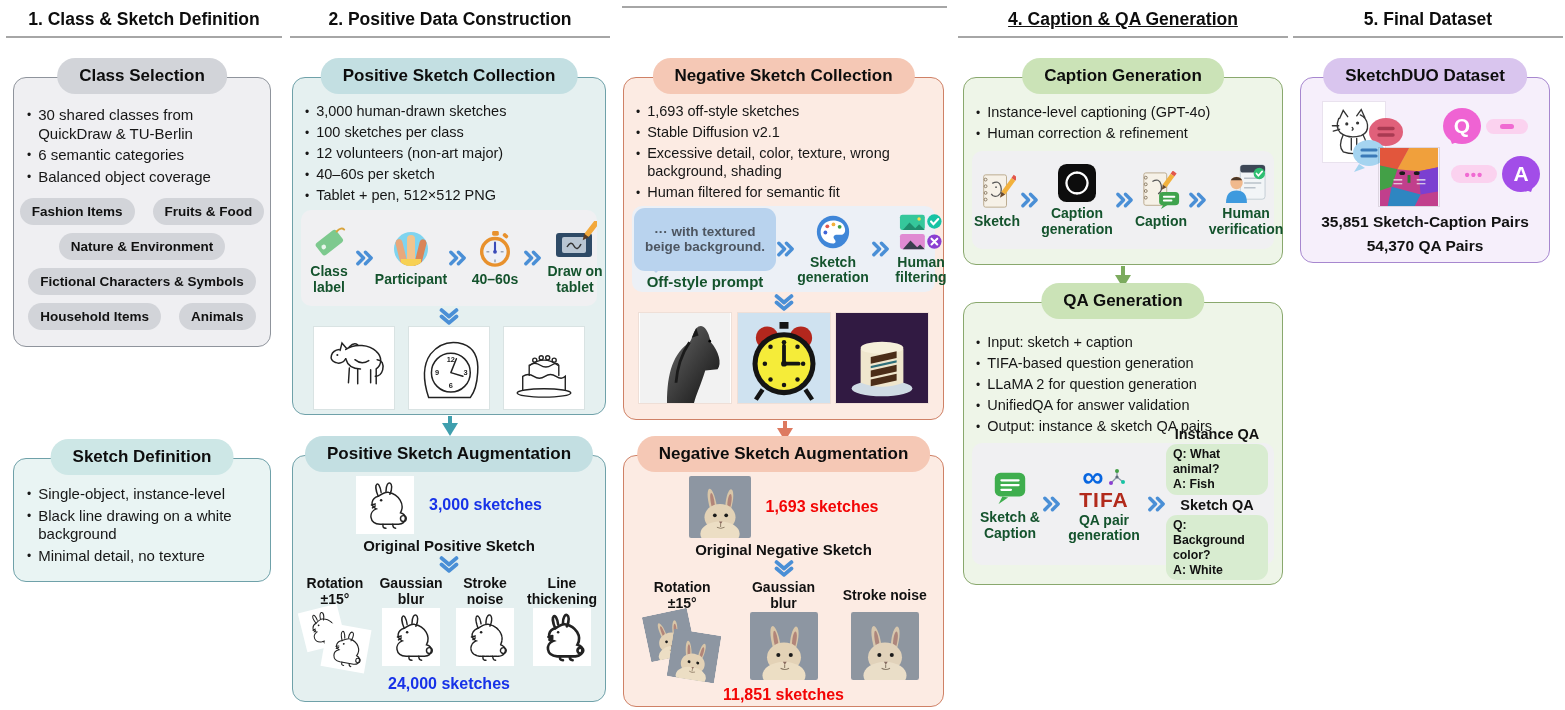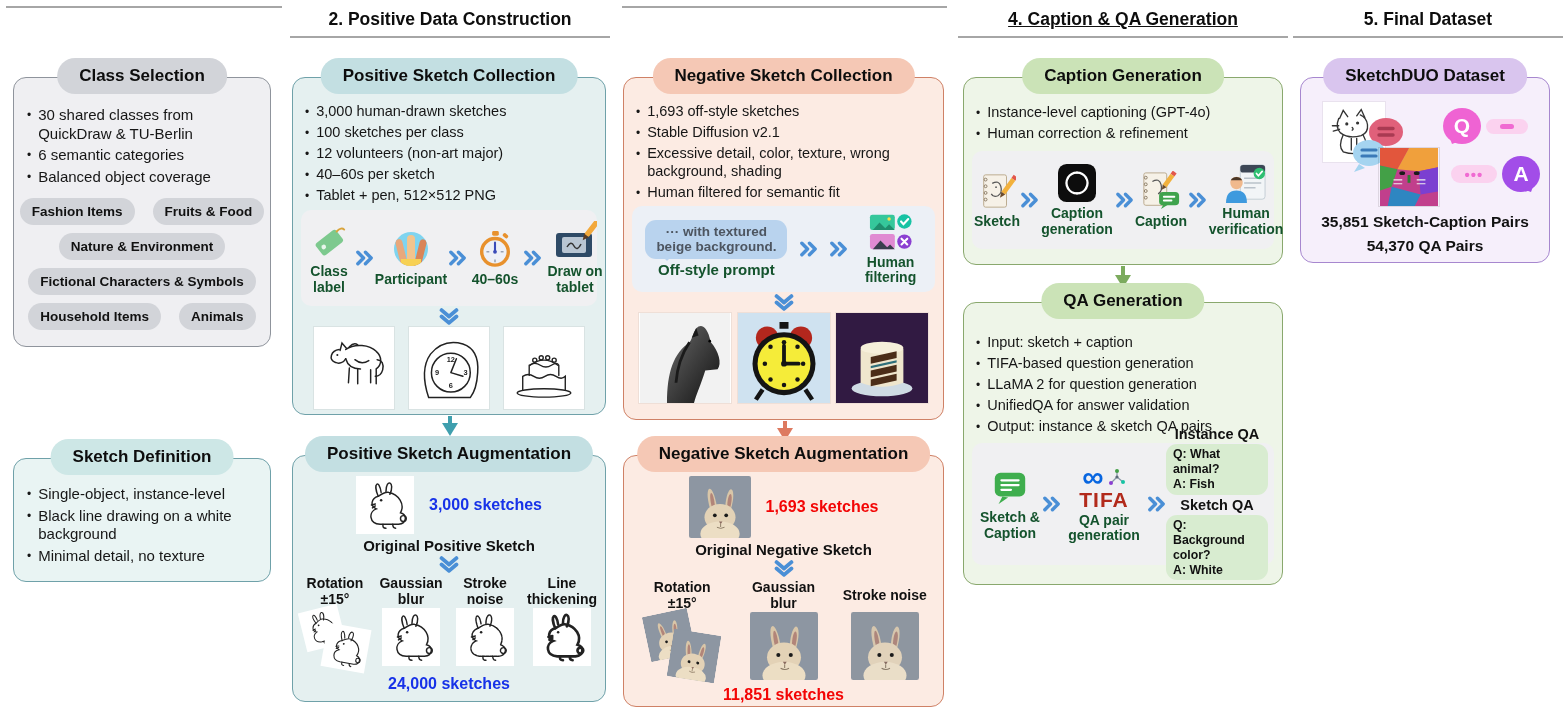--- a/index.html
+++ b/index.html
@@ -61,21 +61,21 @@
   .mcol .mlbl { font-weight:bold; font-size:14px; text-align:center; line-height:1.12; height:33px; display:flex; align-items:center; }
   svg.aug { width:58px; height:58px; display:block; }
   svg.posrab { stroke-width:1.5px; background:#fff; }
   svg.negrab { }
   svg.blurred { filter:blur(.7px); }
   svg.noisy { stroke-dasharray:3 1; filter:blur(.2px); }
   svg.thick { stroke-width:2.7px; }
   .rotwrap { position:relative; width:66px; height:62px; }
   .rotwrap svg { position:absolute; }
 
-  .bubble { background:#b9d3ee; border-radius:11px; padding:4px 7px; font-size:13.5px; font-weight:bold;
+  .bubble { background:#b9d3ee; border-radius:11px; padding:16px 7px; font-size:13.5px; font-weight:bold;
             color:#4d5560; text-align:center; line-height:1.15; position:relative; }
   .bubble::after { content:""; position:absolute; left:16px; bottom:-8px; border:6px solid transparent; border-top-color:#b9d3ee; }
 
   .qa-title { font-weight:bold; font-size:14.5px; text-align:center; line-height:1.15; }
   .qa-pill { background:#d8ecd0; border-radius:11px; padding:3px 7px; font-size:12.3px; font-weight:bold; line-height:1.2; margin:2px 0; }
 
   .tifa { font-weight:bold; font-size:21px; color:#b22a1b; letter-spacing:1px; line-height:1; }
   .meta { font-weight:bold; font-size:30px; color:#0866e0; line-height:.8; }
 
   .stats { text-align:center; font-weight:bold; font-size:15.5px; line-height:1.55; }
@@ -118,20 +118,21 @@
       <ellipse cx="30" cy="56" rx="19" ry="12" fill="#ecdec4"></ellipse>
       <circle cx="25" cy="38" r="1.8" fill="#1a1a1a"></circle>
       <circle cx="36" cy="38" r="1.8" fill="#1a1a1a"></circle>
       <path d="M29 44 l3.4 0 l-1.7 2.6 Z" fill="#8a6a5e"></path>
       <path d="M30.6 46.4 v3 M27 49.6 q3.6 2.2 7.4 0" stroke="#8a7a64" fill="none" stroke-width="0.9"></path>
     </symbol>
   </defs>
 </svg>
 
 <div class="col" style="left:6px; width:276px;">
+  <div class="ctitle">1. Class &amp; Sketch Definition</div>
   <div class="crule"></div>
 
   <div class="panel p-gray" style="left:7px; top:77px; width:258px; height:270px;">
     <div class="pill h-gray">Class Selection</div>
     <ul class="bullets" style="padding:28px 36px 0 13px; font-size:15px;">
       <li>30 shared classes from QuickDraw &amp; TU-Berlin</li>
       <li>6 semantic categories</li>
       <li>Balanced object coverage</li>
     </ul>
     <div class="tagrow" style="margin-top:12px;">
@@ -364,20 +365,33 @@
     </ul>
     <div class="strip" style="height:86px; margin:4px 8px 0 8px; background:#ecf0f6;">
       <div class="step" style="width:142px;">
         <div class="bubble">··· with textured beige background.</div>
         <span class="lbl" style="font-size:15px;">Off-style prompt</span>
       </div>
       <svg class="chev" viewBox="0 0 20 18">
           <path d="M3 3 L9 9 L3 15"></path>
           <path d="M11 3 L17 9 L11 15"></path>
         </svg>
+      <div class="step" style="width:76px;">
+        <span class="ic">
+          <svg width="38" height="38" viewBox="0 0 40 40">
+            <circle cx="20" cy="20" r="17" fill="#3f86d8"></circle>
+            <path d="M20 8 C12 8 7 14 7 20 C7 27 13 32 20 32 C23 32 23.5 29.5 21.5 27.5 C19.5 25.5 21 23 24 23 L28 23 C31.5 23 33.5 20 32.5 16 C31 10 26 8 20 8 Z" fill="#fff"></path>
+            <circle cx="14" cy="14" r="2" fill="#e2574c"></circle>
+              <circle cx="20.5" cy="12" r="2" fill="#f2b13c"></circle>
+            <circle cx="27" cy="14.5" r="2" fill="#43a047"></circle>
+              <circle cx="12" cy="20.5" r="2" fill="#3f64d8"></circle>
+          </svg>
+        </span>
+        <span class="lbl">Sketch generation</span>
+      </div>
       <svg class="chev" viewBox="0 0 20 18">
           <path d="M3 3 L9 9 L3 15"></path>
           <path d="M11 3 L17 9 L11 15"></path>
         </svg>
       <div class="step" style="width:62px;">
         <span class="ic">
           <svg width="44" height="40" viewBox="0 0 46 40">
             <rect x="1" y="2" width="26" height="16" rx="2.5" fill="#35c79b"></rect>
             <path d="M4 18 l7 -8 6 6 4 -4 6 6 Z" fill="#1f8e6e"></path>
             <circle cx="21" cy="6.5" r="1.8" fill="#f6e04a"></circle>

